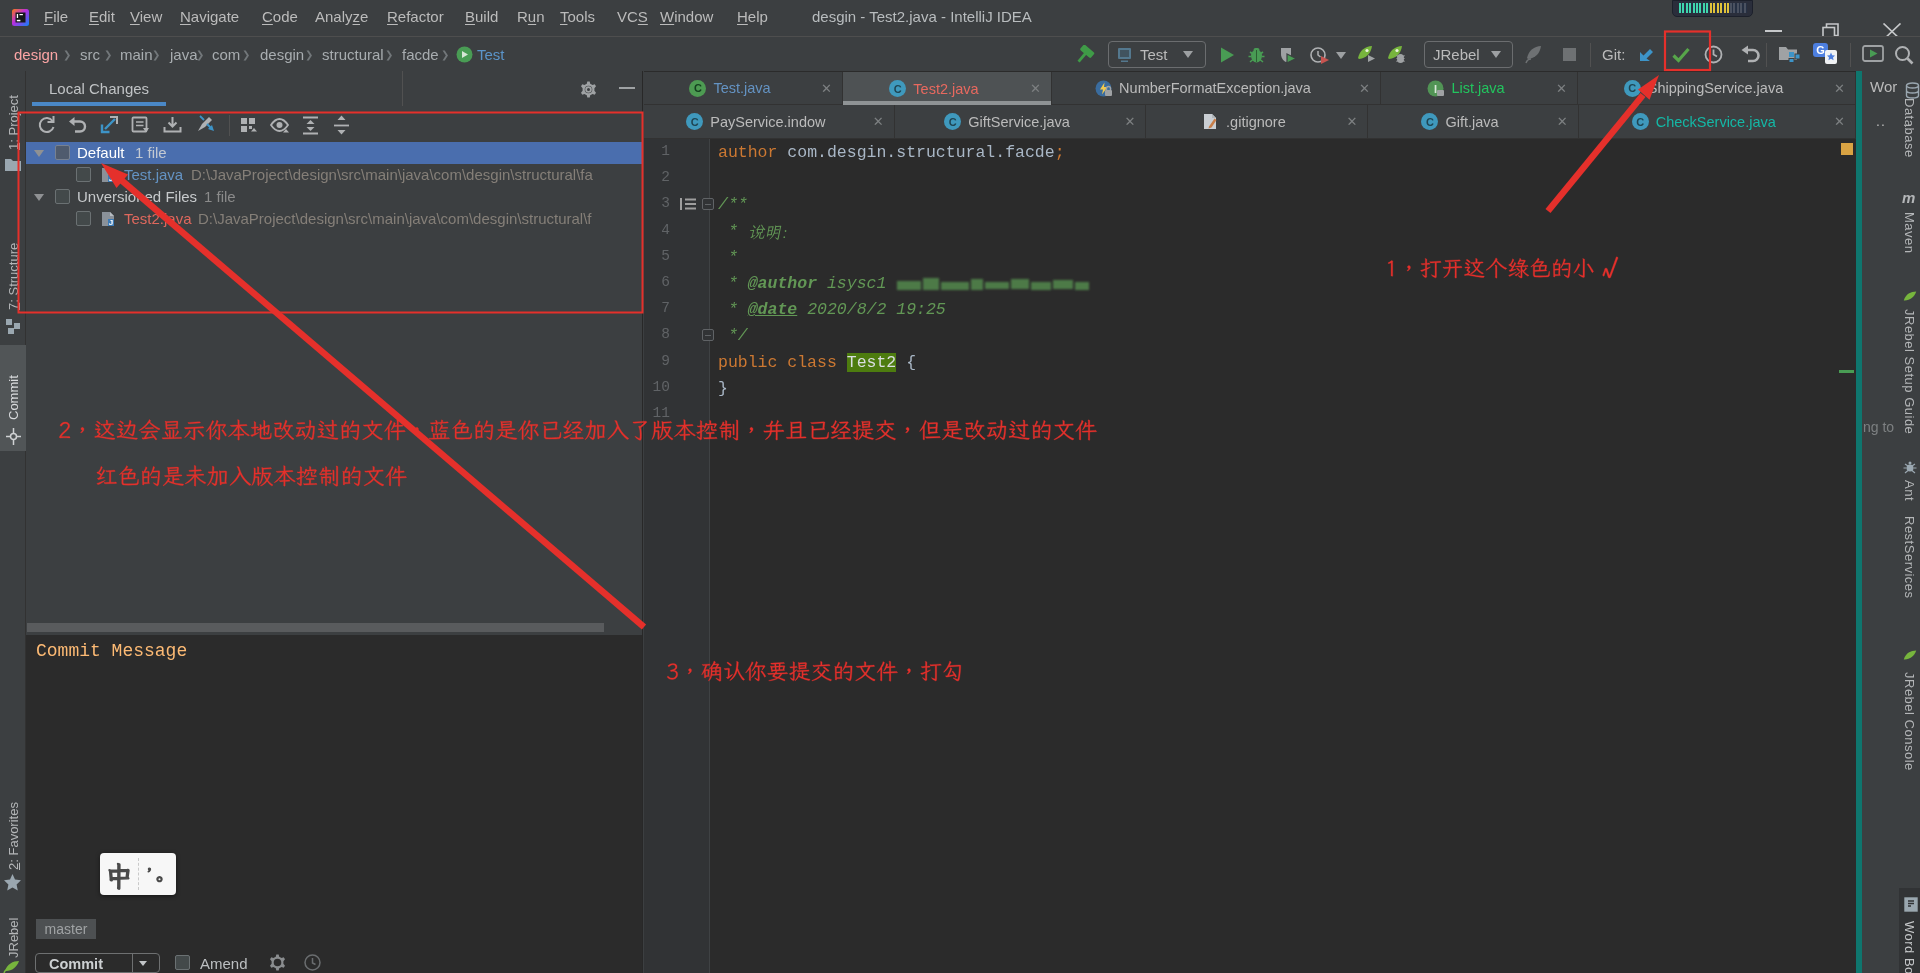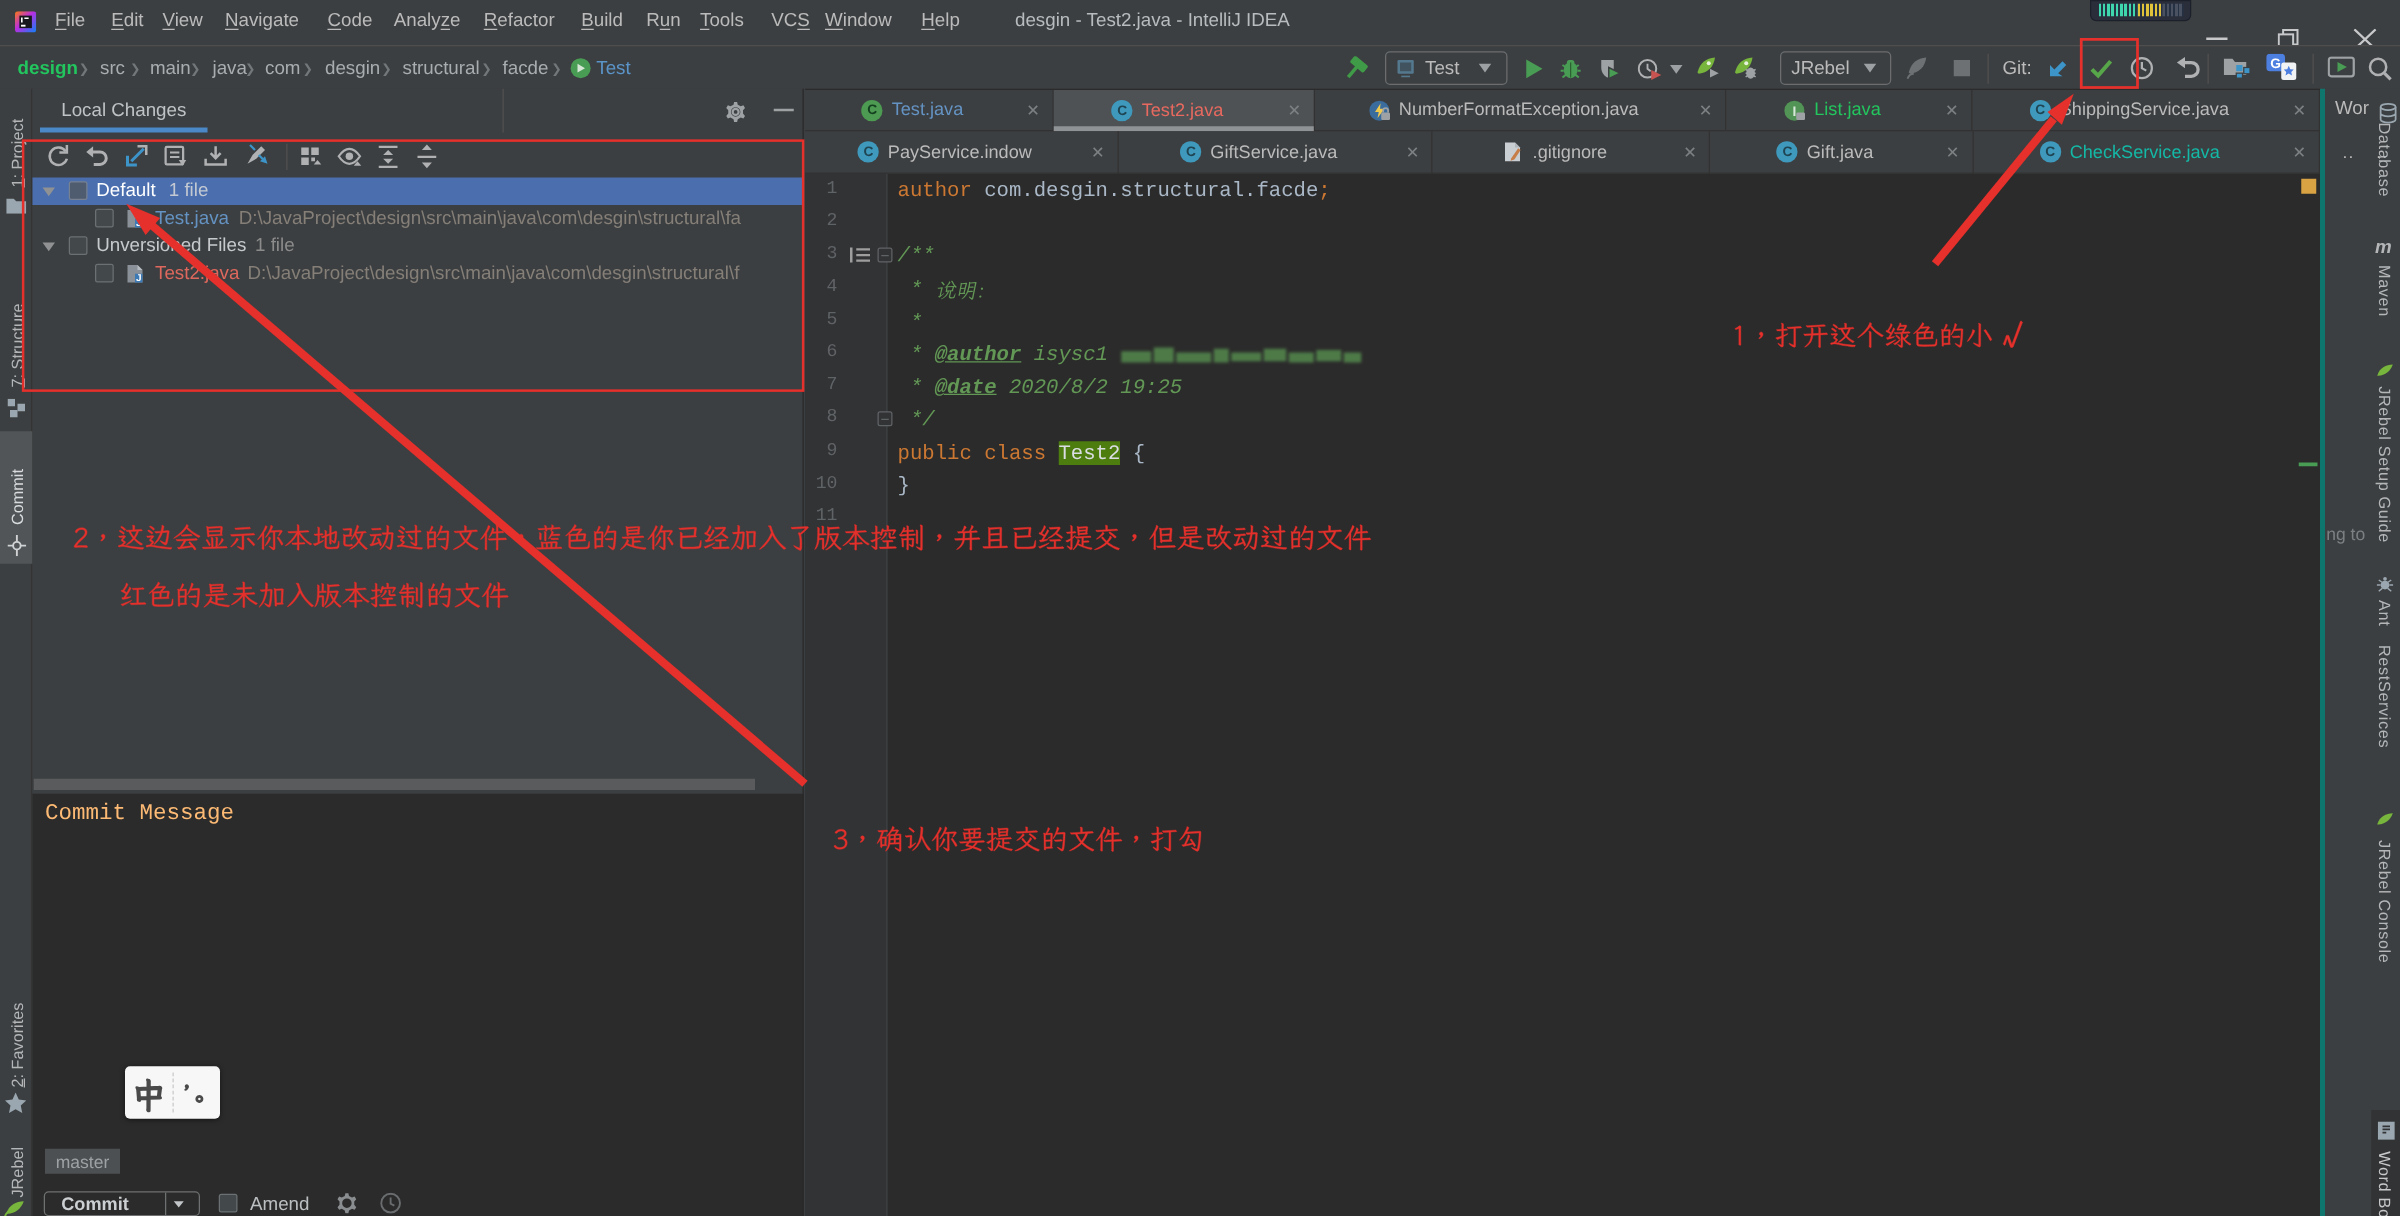--- a/index.html
+++ b/index.html
@@ -15,21 +15,21 @@
 .vlabel{position:absolute;font-size:13px;color:#b4b6b8;white-space:nowrap;transform:rotate(-90deg);transform-origin:0 0}
 .vlabelR{position:absolute;font-size:13px;color:#b4b6b8;white-space:nowrap;writing-mode:vertical-rl;letter-spacing:.5px}
 #panel{left:26px;top:71px;width:617px;height:564px;background:#3c3f41;border-right:1px solid #282828}
 #commitpanel{left:26px;top:635px;width:617px;height:338px;background:#2b2b2b;border-right:1px solid #282828}
 #editor{left:644px;top:71px;width:1212px;height:902px;background:#2b2b2b}
 .tabrow{position:absolute;left:0;width:1212px;background:#3c3f41;display:flex}
 .tab{height:100%;border-right:1px solid #323232;border-bottom:1px solid #323232;position:relative;display:flex;align-items:center;justify-content:center;padding-right:26px;font-size:14.5px;color:#bbbbbb}
 .tab .nm{margin-left:7px}
 .tab .x{position:absolute;right:10px;color:#7d8082;font-size:13px}
 .ticon{width:17px;height:17px;border-radius:50%;display:flex;align-items:center;justify-content:center;font-size:11px;font-weight:bold;color:#233}
-#rightstripe{left:1856px;top:71px;width:64px;height:902px;background:#3c3f41;border-left:4px solid #0f766e}
+#rightstripe{left:1856px;top:71px;width:64px;height:902px;background:#3c3f41;border-left:6px solid #0f766e}
 .codeln{position:absolute;font-family:"Liberation Mono",monospace;font-size:16.5px;white-space:pre;color:#a9b7c6}
 .lno{position:absolute;width:26px;text-align:right;font-family:"Liberation Mono",monospace;font-size:14.5px;color:#606366}
 .kw{color:#cc7832}
 .doc{color:#629755;font-style:italic}
 .treerow{position:absolute;left:0;width:616px;height:22px;font-size:15px}
 .cb{position:absolute;top:3px;width:15px;height:15px;background:#43494a;border:1px solid #6b7173;border-radius:2px}
 .tri{position:absolute;width:0;height:0;border-left:5px solid transparent;border-right:5px solid transparent;border-top:7px solid #8f9193;top:8px}
 svg.icon{position:absolute}
 </style></head><body>
 
@@ -70,21 +70,21 @@
   <svg class="icon" style="left:1822px;top:23px" width="18" height="17" fill="none" stroke="#c6c8ca" stroke-width="1.6">
       <rect x="1" y="4.5" width="11.5" height="11.5"></rect>
       <path d="M4.5 4.5 V1 H16 V12.5 H12.5"></path>
     </svg>
   <svg class="icon" style="left:1882px;top:23px" width="20" height="17" stroke="#c6c8ca" stroke-width="1.7">
       <path d="M1.5 0.5 L18.5 16.5 M18.5 0.5 L1.5 16.5"></path>
     </svg>
 </div>
 
 <div class="abs" id="navbar">
-  <span class="crumb" style="left:14px;color:#22c55e;font-weight:bold">design</span>
+  <span class="crumb" style="left:14px;color:#fca5a5;font-weight:normal">design</span>
   <span class="crumb" style="left:80px">src</span>
   <span class="crumb" style="left:120px">main</span>
   <span class="crumb" style="left:170px">java</span>
   <span class="crumb" style="left:212px">com</span>
   <span class="crumb" style="left:260px">desgin</span>
   <span class="crumb" style="left:322px">structural</span>
   <span class="crumb" style="left:402px">facde</span>
   <span class="crumb" style="left:477px;color:#5b94c9">Test</span>
   <span class="chev" style="left:63px">❯</span>
     <span class="chev" style="left:104px">❯</span>
@@ -443,21 +443,21 @@
 <div class="abs" style="left:58px;top:127.4px;width:12px;height:12px;background:#313335;border:1px solid #606366;border-radius:2px">
       <div style="position:absolute;left:2px;right:2px;top:4.5px;height:1.5px;background:#606366"></div>
     </div>
 <div class="abs" style="left:58px;top:258.4px;width:12px;height:12px;background:#313335;border:1px solid #606366;border-radius:2px">
       <div style="position:absolute;left:2px;right:2px;top:4.5px;height:1.5px;background:#606366"></div>
     </div>
   <div class="codeln" style="left:74px;top:69.0px;height:26.2px;line-height:26.2px"><span class="kw">author</span> com.desgin.structural.facde<span class="kw">;</span></div>
 <div class="codeln" style="left:74px;top:121.4px;height:26.2px;line-height:26.2px"><span class="doc">/**</span></div>
 <div class="codeln" style="left:74px;top:147.6px;height:26.2px;line-height:26.2px"><span class="doc"> *</span></div>
 <div class="codeln" style="left:74px;top:173.8px;height:26.2px;line-height:26.2px"><span class="doc"> *</span></div>
-<div class="codeln" style="left:74px;top:200.0px;height:26.2px;line-height:26.2px"><span class="doc"> * <span style="font-weight:bold;text-decoration:underline">@author</span> isysc1</span></div>
+<div class="codeln" style="left:74px;top:200.0px;height:26.2px;line-height:26.2px"><span class="doc"> * <span style="font-weight:bold;">@author</span> isysc1</span></div>
 <div class="codeln" style="left:74px;top:226.2px;height:26.2px;line-height:26.2px"><span class="doc"> * <span style="font-weight:bold;text-decoration:underline">@date</span> 2020/8/2 19:25</span></div>
 <div class="codeln" style="left:74px;top:252.4px;height:26.2px;line-height:26.2px"><span class="doc"> */</span></div>
 <div class="codeln" style="left:74px;top:278.6px;height:26.2px;line-height:26.2px"><span class="kw">public class </span><span style="background:#4d7c0f;color:#dadee2">Test2</span> {</div>
 <div class="codeln" style="left:74px;top:304.8px;height:26.2px;line-height:26.2px">}</div>
   <div class="abs" style="left:1197px;top:72px;width:12px;height:12px;background:#d9a343"></div>
   <div class="abs" style="left:1195px;top:299px;width:15px;height:3px;background:#499c54"></div>
 </div>
 
 <div class="abs" id="rightstripe">
   <span class="abs" style="left:8px;top:7px;font-size:15px;color:#bbbbbb">Wor</span>

